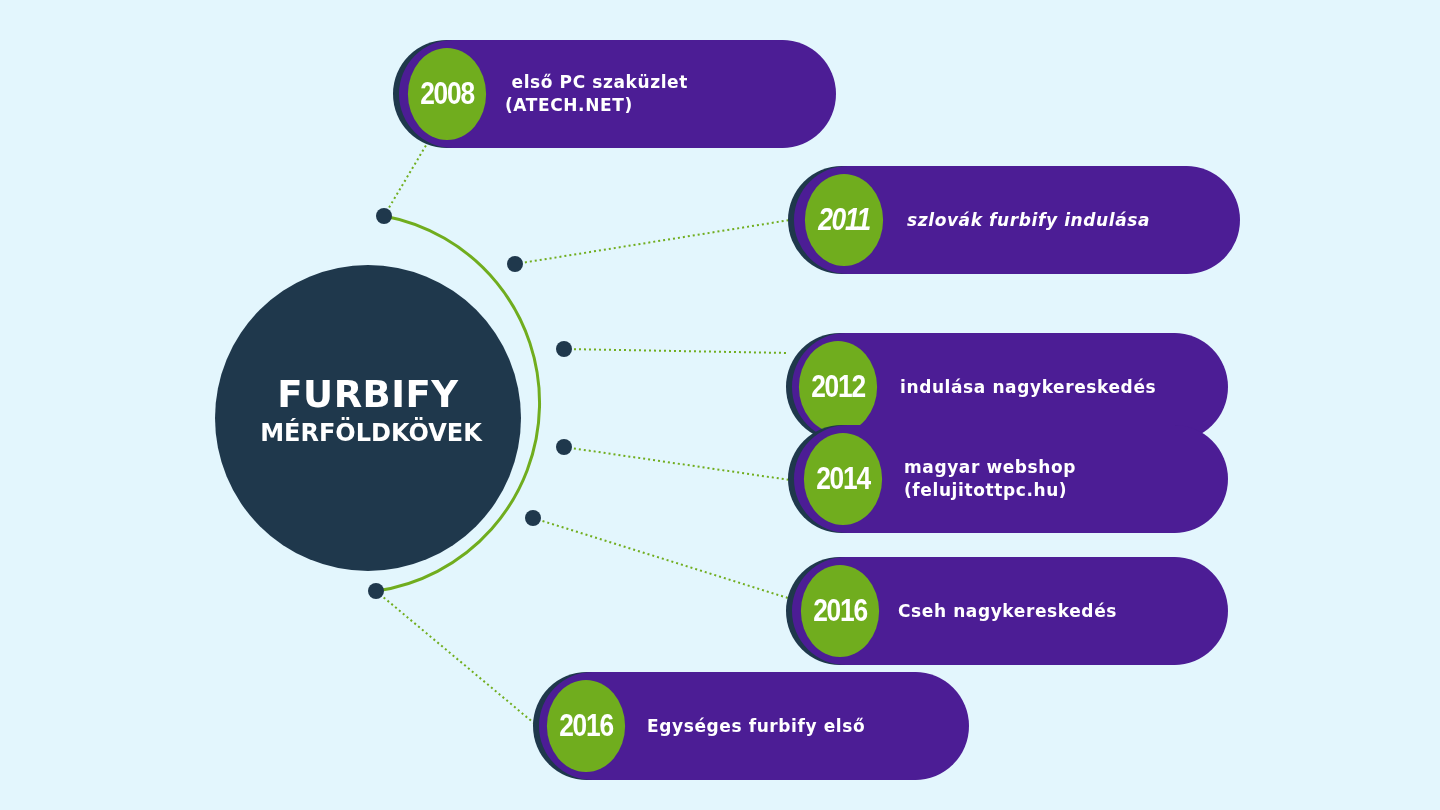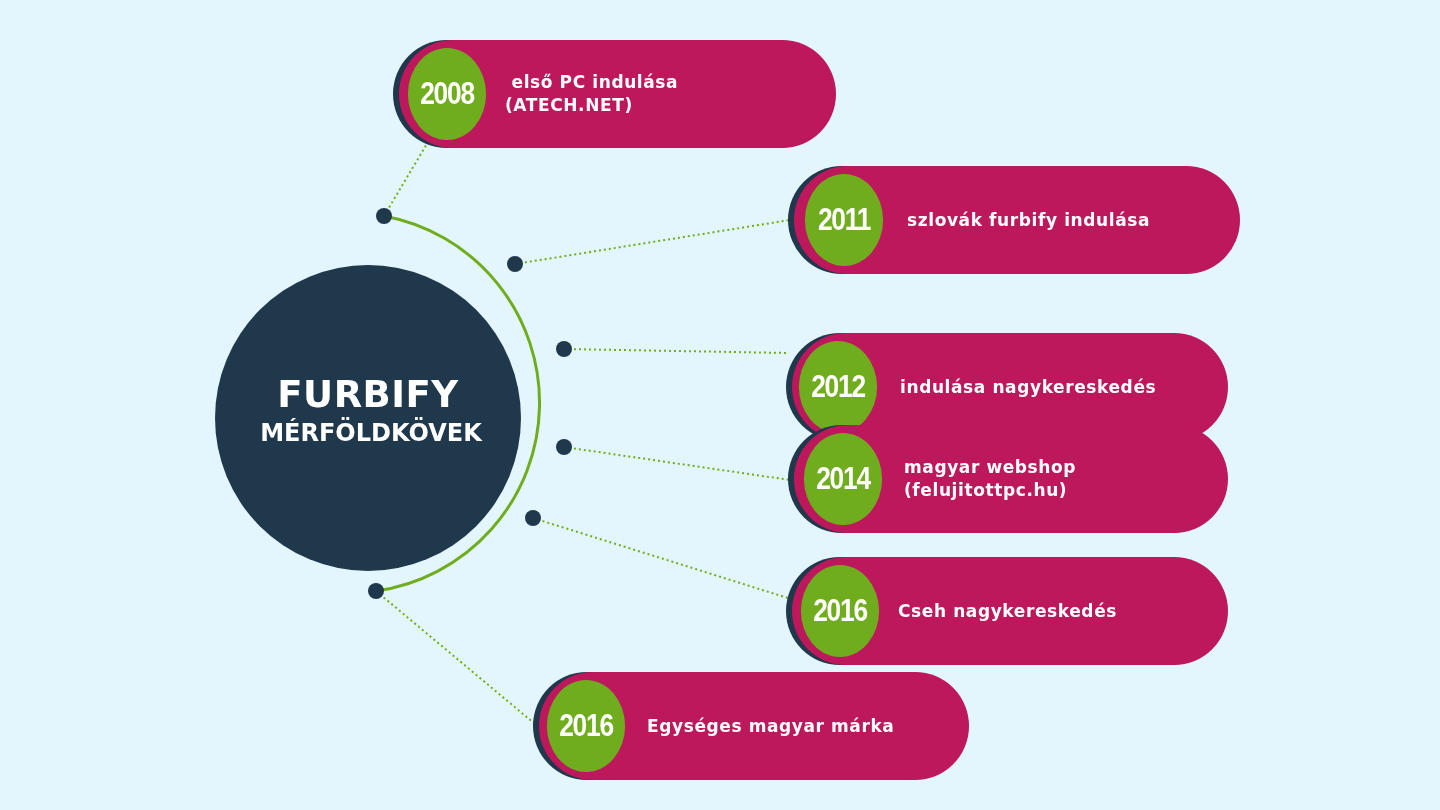--- a/index.html
+++ b/index.html
@@ -11,21 +11,21 @@
   svg.lines { position: absolute; left: 0; top: 0; width: 1440px; height: 810px; }
   .hub {
     position: absolute; left: 215px; top: 265px; width: 306px; height: 306px;
     border-radius: 50%; background: #1f384c;
     display: flex; flex-direction: column; align-items: center; justify-content: center;
     color: #fff; text-align: right;
   }
   .hub .t1 { font-family: "DejaVu Sans", sans-serif; font-weight: bold; font-size: 37px; letter-spacing: 0.5px; line-height: 44px; margin-top: -14px; }
   .hub .t2 { font-family: "DejaVu Sans", sans-serif; font-weight: bold; font-size: 24px; line-height: 32px; margin-left: 6px; }
   .pill {
-    position: absolute; height: 108px; border-radius: 54px; background: #be185d;
+    position: absolute; height: 108px; border-radius: 54px; background: #4c1d95;
     box-shadow: -6px 0 0 0 #1f384c;
   }
   .pill .year {
     position: absolute; top: 8px; width: 92px; height: 92px; border-radius: 50%;
     background: #70ad1e;
     display: flex; align-items: center; justify-content: center;
     color: #fff; font-family: "Liberation Sans", sans-serif; font-weight: bold;
     font-size: 31px; letter-spacing: -1.5px; transform: scaleX(0.85);
   }
   .pill .text {
@@ -61,26 +61,26 @@
 </svg>
 
 <div class="hub">
   <div class="t1">FURBIFY</div>
   <div class="t2">MÉRFÖLDKÖVEK</div>
 </div>
 
 <div class="pill" style="left:399px; top:40px; width:437px;">
   <div class="year" style="left:2px;">2008</div>
   <div class="text" style="left:106px;">
-    <span style="white-space:pre;"> első PC indulása</span>
+    <span style="white-space:pre;"> első PC szaküzlet</span>
     <span>(ATECH.NET)</span>
   </div>
 </div>
 
-<div class="pill" style="left:794px; top:166px; width:446px;">
+<div class="pill" style="left:794px; top:166px; width:446px;font-style:italic;">
   <div class="year" style="left:4px;">2011</div>
   <div class="text" style="left:113px;">
     <span>szlovák furbify indulása</span>
   </div>
 </div>
 
 <div class="pill" style="left:792px; top:299px; width:436px;margin-top:34px;">
   <div class="year" style="left:0px;">2012</div>
   <div class="text" style="left:108px;">
     <span>indulása nagykereskedés</span>
@@ -98,15 +98,15 @@
 <div class="pill" style="left:792px; top:557px; width:436px;">
   <div class="year" style="left:2px;">2016</div>
   <div class="text" style="left:106px;">
     <span>Cseh nagykereskedés</span>
   </div>
 </div>
 
 <div class="pill" style="left:539px; top:672px; width:430px;">
   <div class="year" style="left:1px;">2016</div>
   <div class="text" style="left:108px;">
-    <span>Egységes magyar márka</span>
+    <span>Egységes furbify első</span>
   </div>
 </div>
 
 </body></html>

